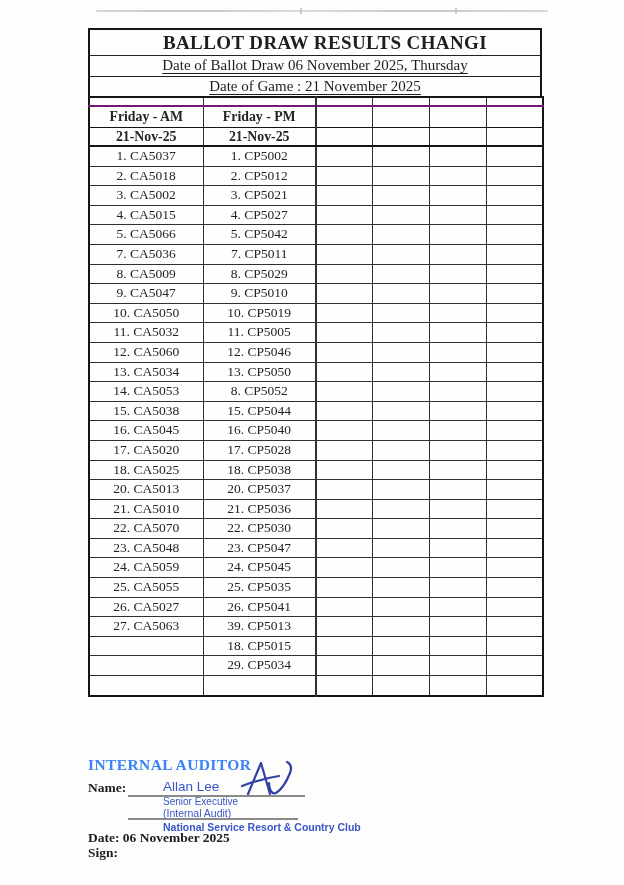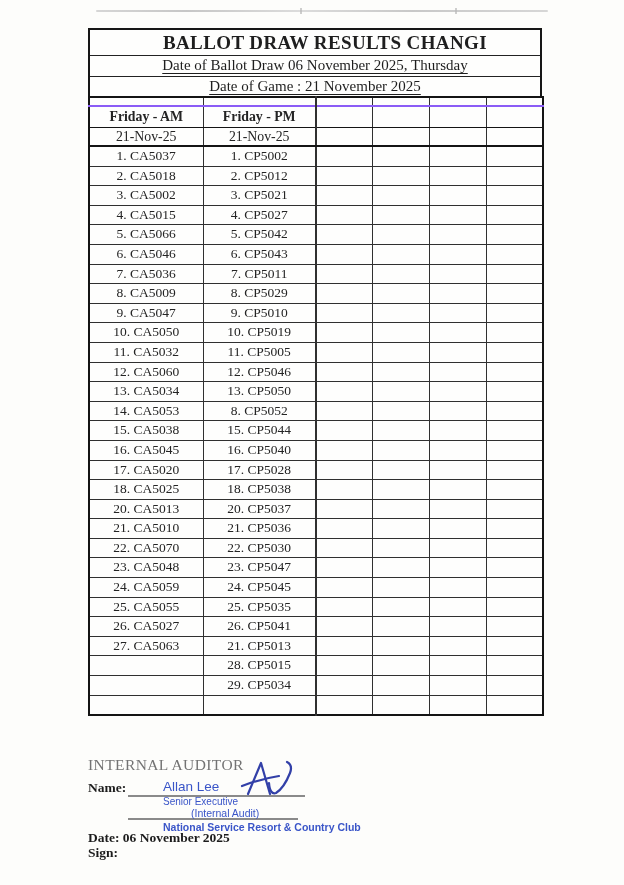--- a/index.html
+++ b/index.html
@@ -41,41 +41,41 @@
   .results-table td {
     border:1.2px solid #303030; padding:0; overflow:hidden;
     font-size:13.5px; color:#242424; text-align:center;
     height:18.6px; line-height:18.6px; white-space:nowrap;
   }
   .results-table td.c0 { border-right-width:1.8px; }
   .results-table td.c1 { border-right-width:2.2px; }
   tr.spacer td { height:7px; line-height:7px; }
   tr.day td {
     height:20px; line-height:20px; font-weight:bold; font-size:13.8px;
-    border-top:2px solid #8b5cf6; border-bottom:1.8px solid #141414;
+    border-top:2px solid #701a75; border-bottom:1.8px solid #141414;
   }
   tr.daterow td {
-    height:17px; line-height:17px; font-weight:normal; font-size:13.8px;
+    height:17px; line-height:17px; font-weight:bold; font-size:13.8px;
     border-bottom:2.2px solid #141414;
   }
 
   
   .abs { position:absolute; }
-  .auditor-title { left:88px; top:756px; font-size:15.5px; font-weight:normal; color:#737373; letter-spacing:.4px; }
+  .auditor-title { left:88px; top:756px; font-size:15.5px; font-weight:bold; color:#3b82f6; letter-spacing:.4px; }
   .flabel { font-size:13.5px; font-weight:bold; color:#1c1c1c; }
   .lbl-name { left:88px; top:780px; }
   .lbl-sign { left:88px; top:845px; }
   .lbl-date { left:88px; top:830px; }
   .sig-line { height:2px; background:#8a8a8a; }
   .line-name { left:128px; top:795px; width:177px; }
   .line-sign { left:128px; top:818px; width:170px; }
   .stamp { font-family:"Liberation Sans", sans-serif; color:#3a55c8; white-space:nowrap; }
   .stamp-name  { left:163px; top:779px; font-size:13.5px; }
   .stamp-title { left:163px; top:796px; font-size:10px; }
-  .stamp-dept  { left:163px; top:807px; font-size:10.5px;margin-left:28px; }
+  .stamp-dept  { left:163px; top:807px; font-size:10.5px; }
   .stamp-org   { left:163px; top:820.5px; font-size:10.5px; font-weight:bold; }
   .signature-svg { left:238px; top:754px; }
 </style>
 </head>
 <body>
 
 <div class="page">
 
   <div class="artifact-line"></div>
   <div class="artifact-tick" style="left:300px;"></div>
@@ -160,28 +160,20 @@
         </tr>
         <tr>
           <td class="c0">5. CA5066</td>
           <td class="c1">5. CP5042</td>
           <td class="c2"></td>
           <td class="c3"></td>
           <td class="c4"></td>
           <td class="c5"></td>
         </tr>
         <tr>
-          <td class="c0">6. CA5046</td>
-          <td class="c1">6. CP5043</td>
-          <td class="c2"></td>
-          <td class="c3"></td>
-          <td class="c4"></td>
-          <td class="c5"></td>
-        </tr>
-        <tr>
           <td class="c0">7. CA5036</td>
           <td class="c1">7. CP5011</td>
           <td class="c2"></td>
           <td class="c3"></td>
           <td class="c4"></td>
           <td class="c5"></td>
         </tr>
         <tr>
           <td class="c0">8. CA5009</td>
           <td class="c1">8. CP5029</td>
@@ -321,29 +313,29 @@
         <tr>
           <td class="c0">26. CA5027</td>
           <td class="c1">26. CP5041</td>
           <td class="c2"></td>
           <td class="c3"></td>
           <td class="c4"></td>
           <td class="c5"></td>
         </tr>
         <tr>
           <td class="c0">27. CA5063</td>
-          <td class="c1">21. CP5013</td>
+          <td class="c1">39. CP5013</td>
           <td class="c2"></td>
           <td class="c3"></td>
           <td class="c4"></td>
           <td class="c5"></td>
         </tr>
         <tr>
           <td class="c0"></td>
-          <td class="c1">28. CP5015</td>
+          <td class="c1">18. CP5015</td>
           <td class="c2"></td>
           <td class="c3"></td>
           <td class="c4"></td>
           <td class="c5"></td>
         </tr>
         <tr>
           <td class="c0"></td>
           <td class="c1">29. CP5034</td>
           <td class="c2"></td>
           <td class="c3"></td>

